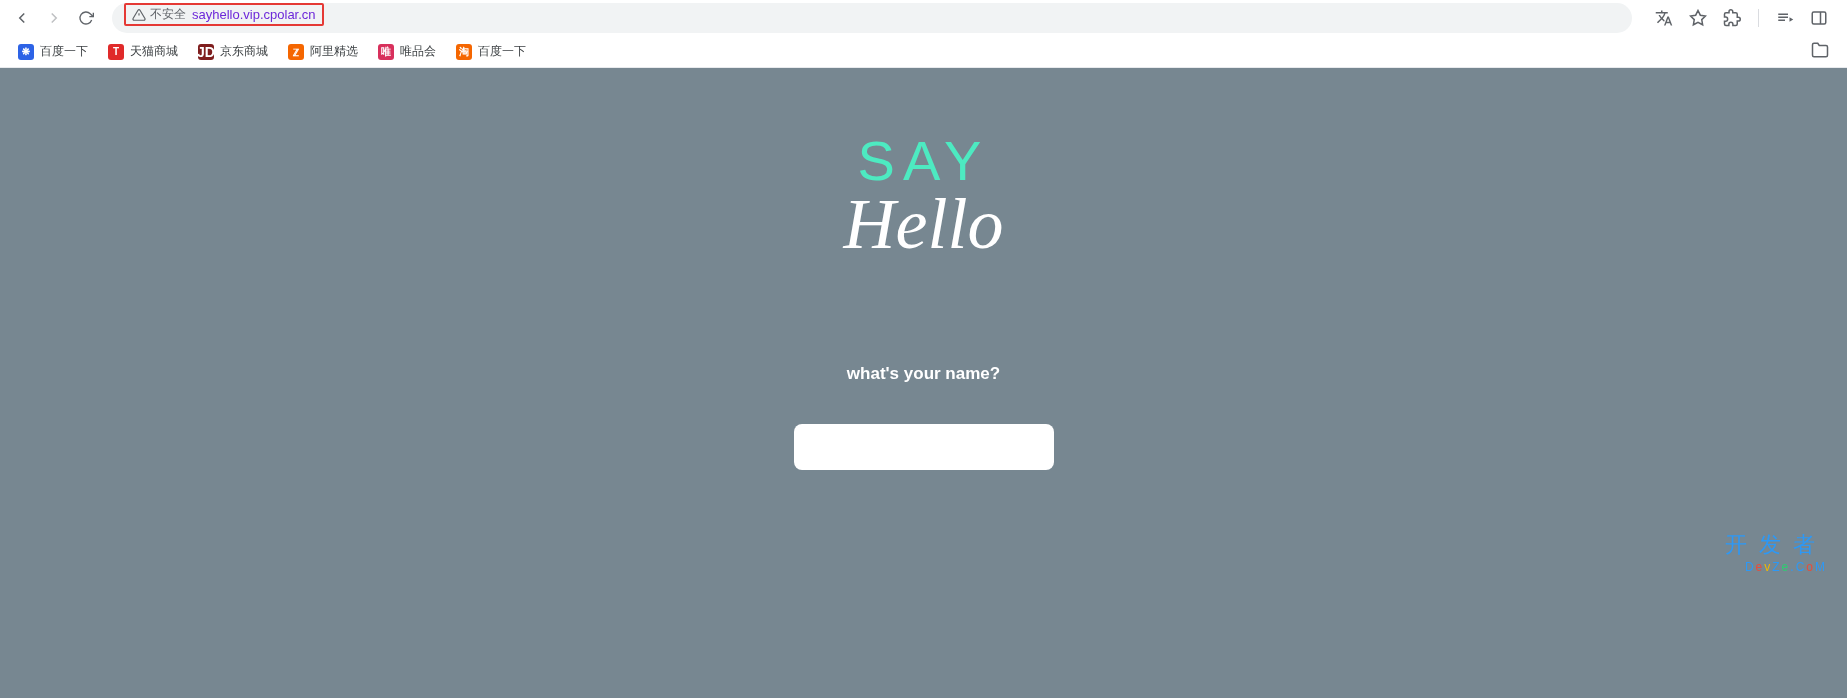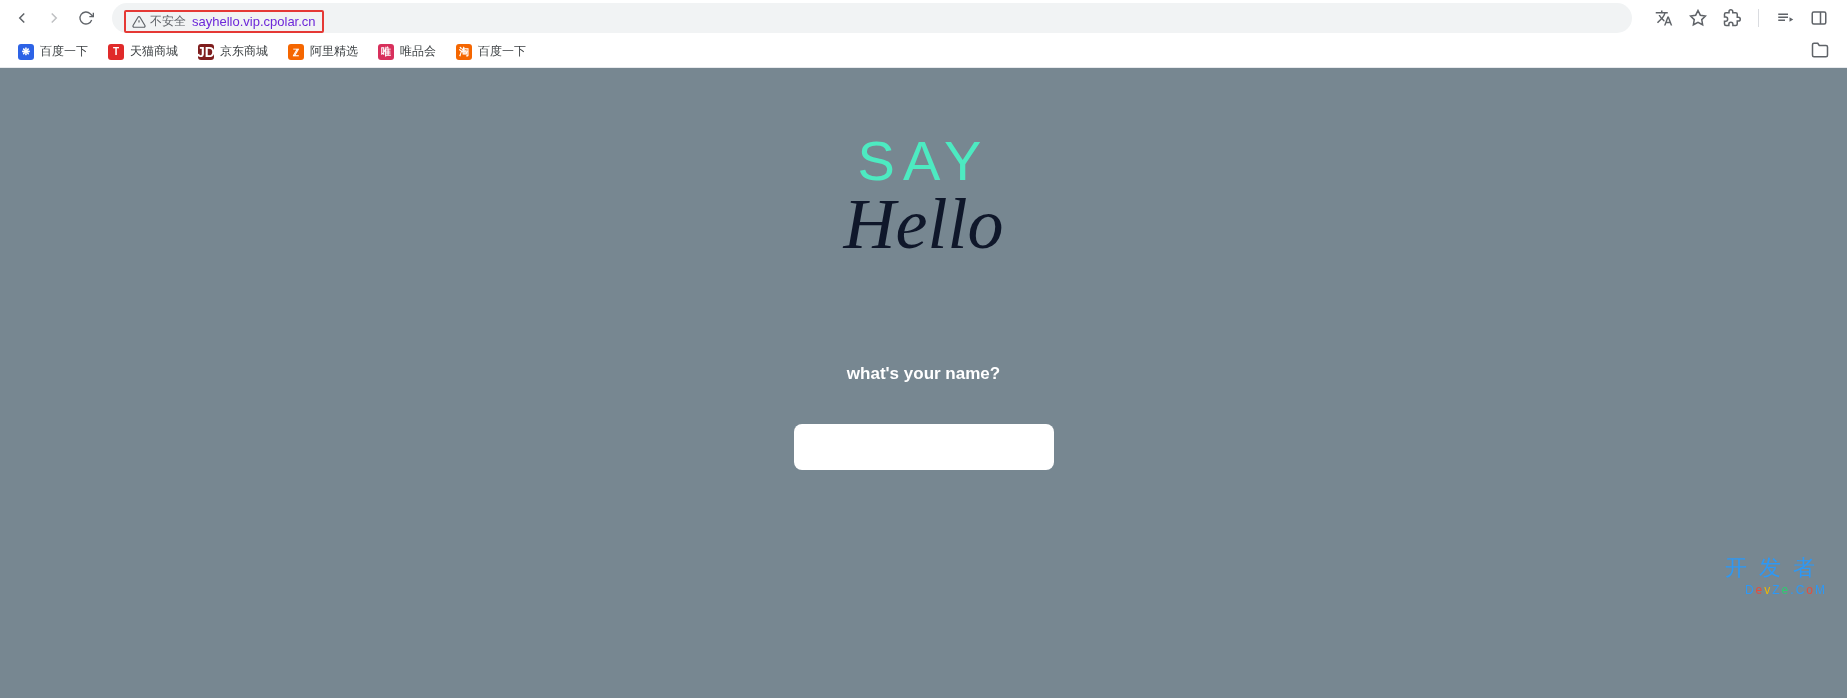--- a/index.html
+++ b/index.html
@@ -31,21 +31,21 @@
       border-radius: 50%;
       color: #5f6368;
       cursor: pointer;
     }
     .address-bar {
       flex: 1;
       height: 30px;
       background: #f1f3f4;
       border-radius: 15px;
       display: flex;
-      align-items: flex-end;
+      align-items: flex-start;
       padding: 0 12px;
       margin: 0 8px;
       font-size: 13px;
       color: #3c4043;
       gap: 8px;
     }
     .security-wrap {
       display: flex;
       align-items: center;
       gap: 4px;
@@ -133,21 +133,21 @@
     }
     .say-text {
       font-size: 56px;
       font-weight: 200;
       letter-spacing: 8px;
       color: #4deac1;
       font-family: "Segoe UI", Helvetica, Arial, sans-serif;
     }
     .hello-text {
       font-size: 72px;
-      color: #0f172a;
+      color: #ffffff;
       font-family: "Brush Script MT", cursive;
       font-style: italic;
       margin-top: -10px;
       margin-bottom: 50px;
     }
     .prompt-label {
       color: #fff;
       font-size: 17px;
       font-weight: 600;
       margin-bottom: 40px;
@@ -173,21 +173,21 @@
       color: #fff;
       font-size: 17px;
       font-weight: 400;
       letter-spacing: 2px;
       cursor: pointer;
     }
     
     .watermark {
       position: absolute;
       right: 20px;
-      bottom: 101px;
+      bottom: 124px;
       text-align: right;
       font-family: "Microsoft YaHei", sans-serif;
       pointer-events: none;
     }
     .watermark-line1 {
       font-size: 22px;
       color: #2d98f5;
       letter-spacing: 12px;
     }
     .watermark-line2 {

